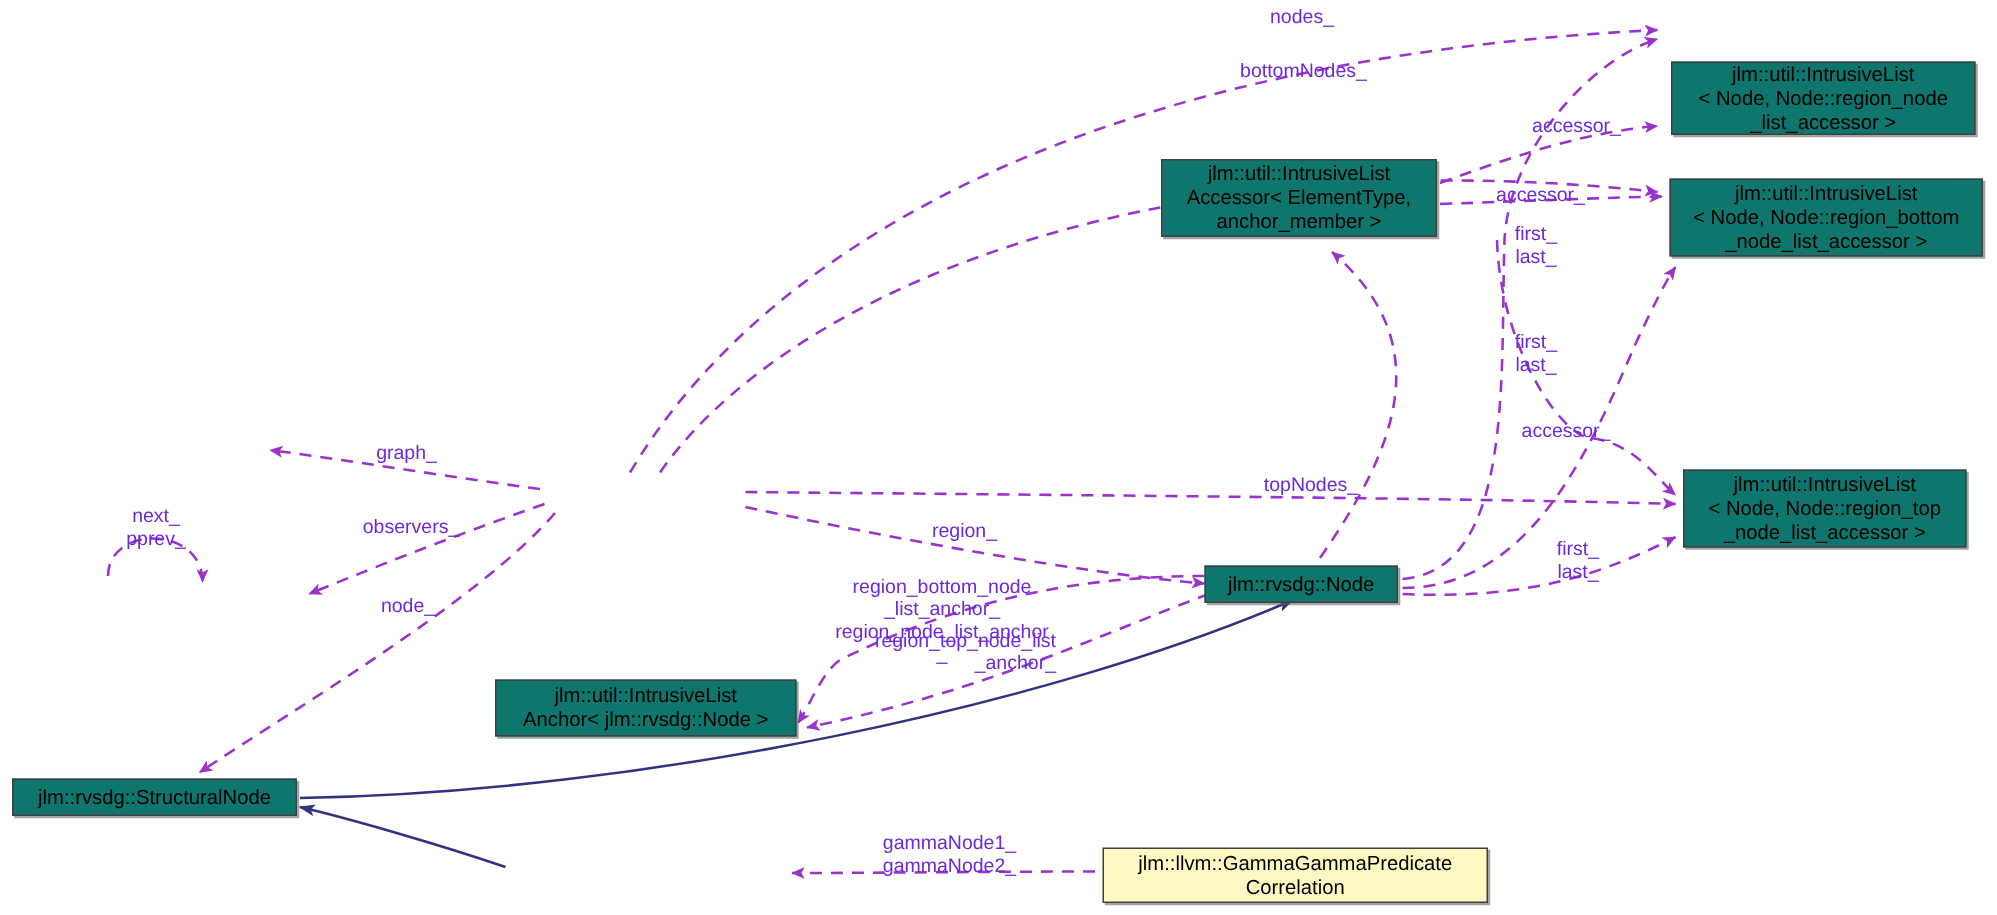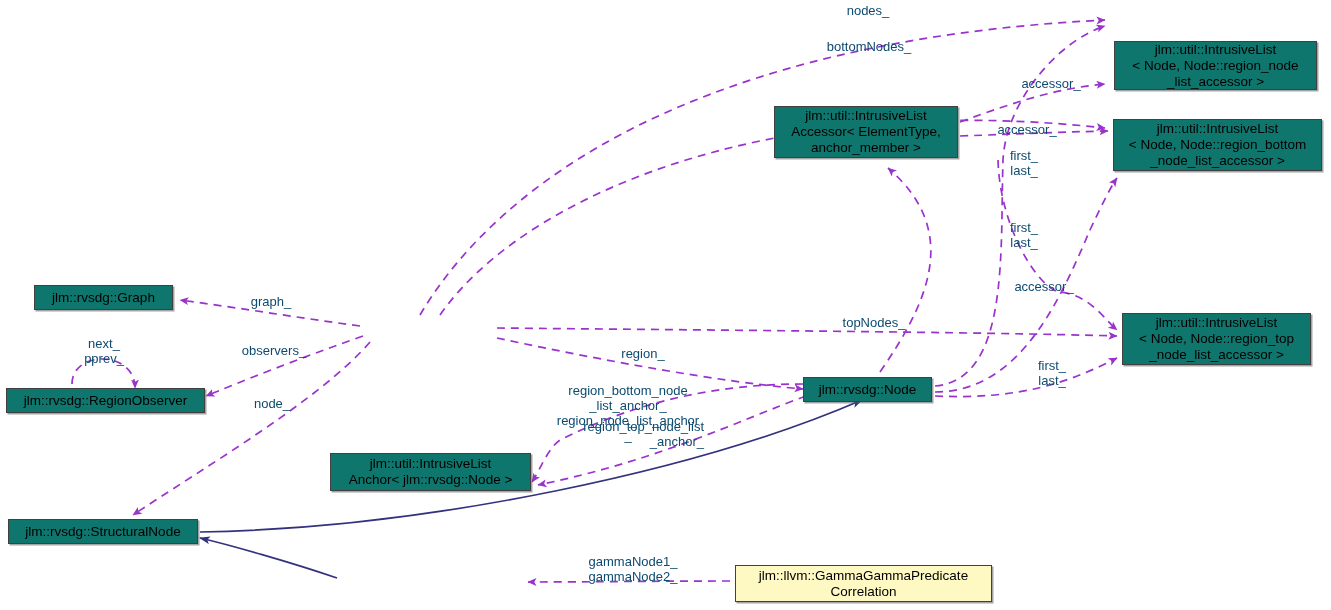--- a/index.html
+++ b/index.html
@@ -35,21 +35,21 @@
     justify-content: center;
     white-space: pre;
     box-shadow: 1.5px 1.5px 0 rgba(90,90,90,0.55);
   }
   .node-box.highlight {
     background: #fef9c3;
     border: 1.5px solid #404040;
   }
   .edge-label {
     position: absolute;
-    color: #0c4a6e;
+    color: #6d28d9;
     font-size: 13px;
     line-height: 15px;
     white-space: pre;
     text-align: center;
     background: transparent;
     pointer-events: none;
   }
 </style>
 </head>
 <body>
@@ -128,23 +128,21 @@
 &lt; Node, Node::region_top
 _node_list_accessor &gt;</div>
 
   <div class="node-box" style="left:774px; top:106px; width:184px; height:52px;">jlm::util::IntrusiveList
 Accessor&lt; ElementType,
 anchor_member &gt;</div>
 
   <div class="node-box" style="left:330px; top:453px; width:201px; height:38px;">jlm::util::IntrusiveList
 Anchor&lt; jlm::rvsdg::Node &gt;</div>
 
-  <div class="node-box" style="left:34px; top:285px; width:139px; height:25px;">jlm::rvsdg::Graph</div>
 
-  <div class="node-box" style="left:6px; top:388px; width:199px; height:25px;">jlm::rvsdg::RegionObserver</div>
 
 
   <div class="node-box" style="left:803px; top:377px; width:129px; height:25px;">jlm::rvsdg::Node</div>
 
   <div class="node-box" style="left:8px; top:519px; width:190px; height:25px;">jlm::rvsdg::StructuralNode</div>
 
 
   <div class="node-box highlight" style="left:735px; top:565px; width:257px; height:37px;">jlm::llvm::GammaGammaPredicate
 Correlation</div>
 

